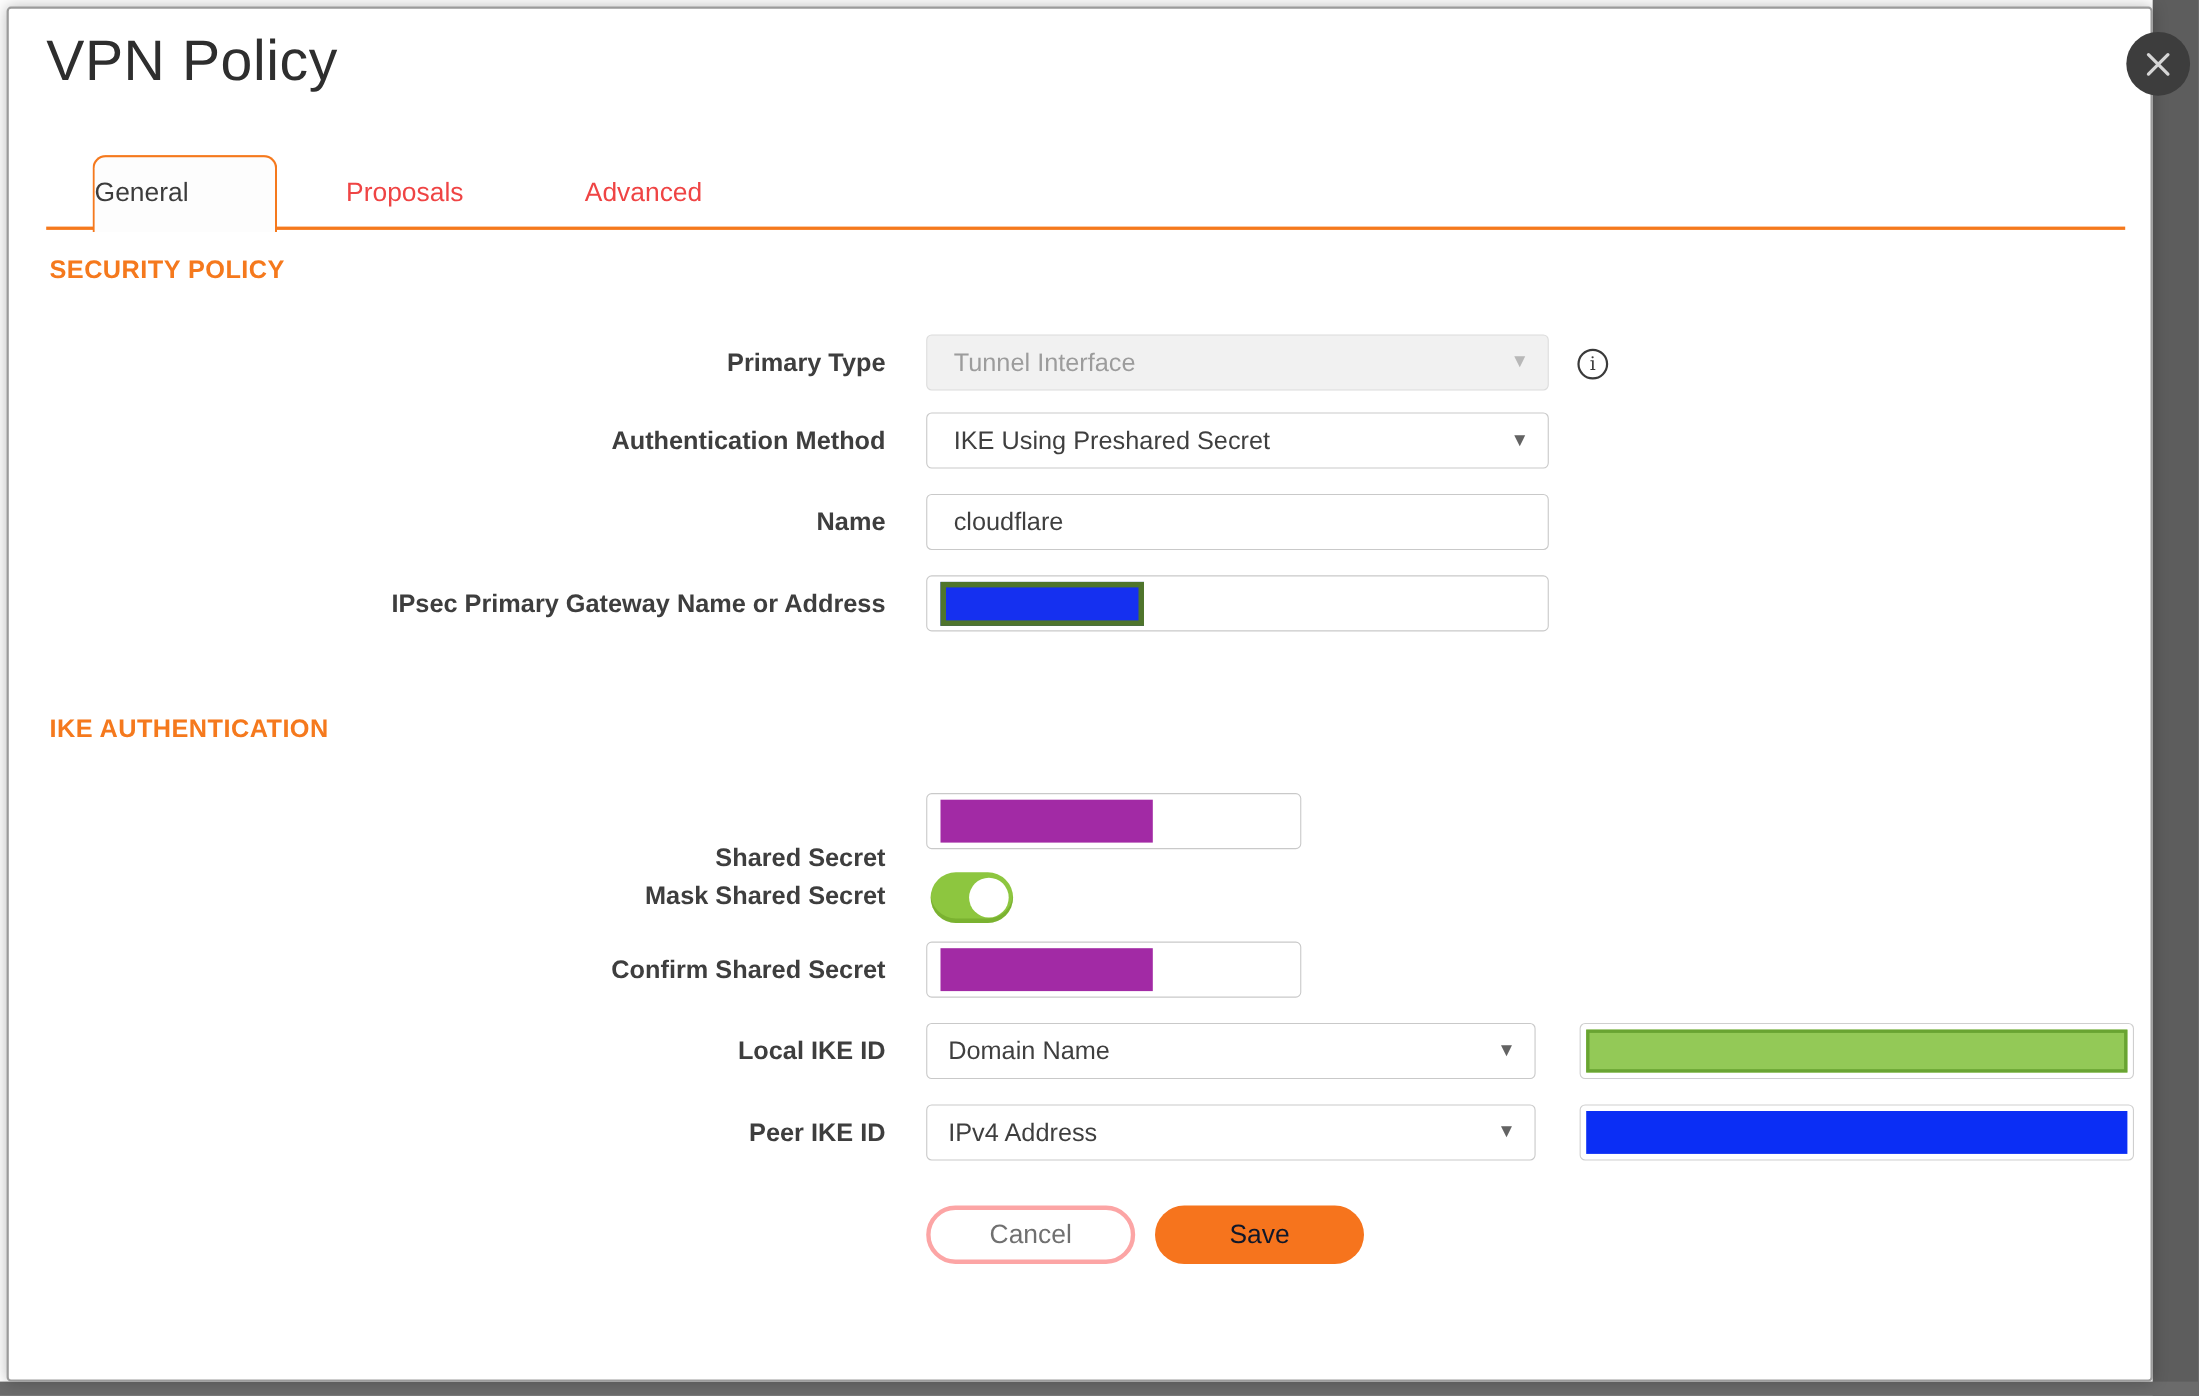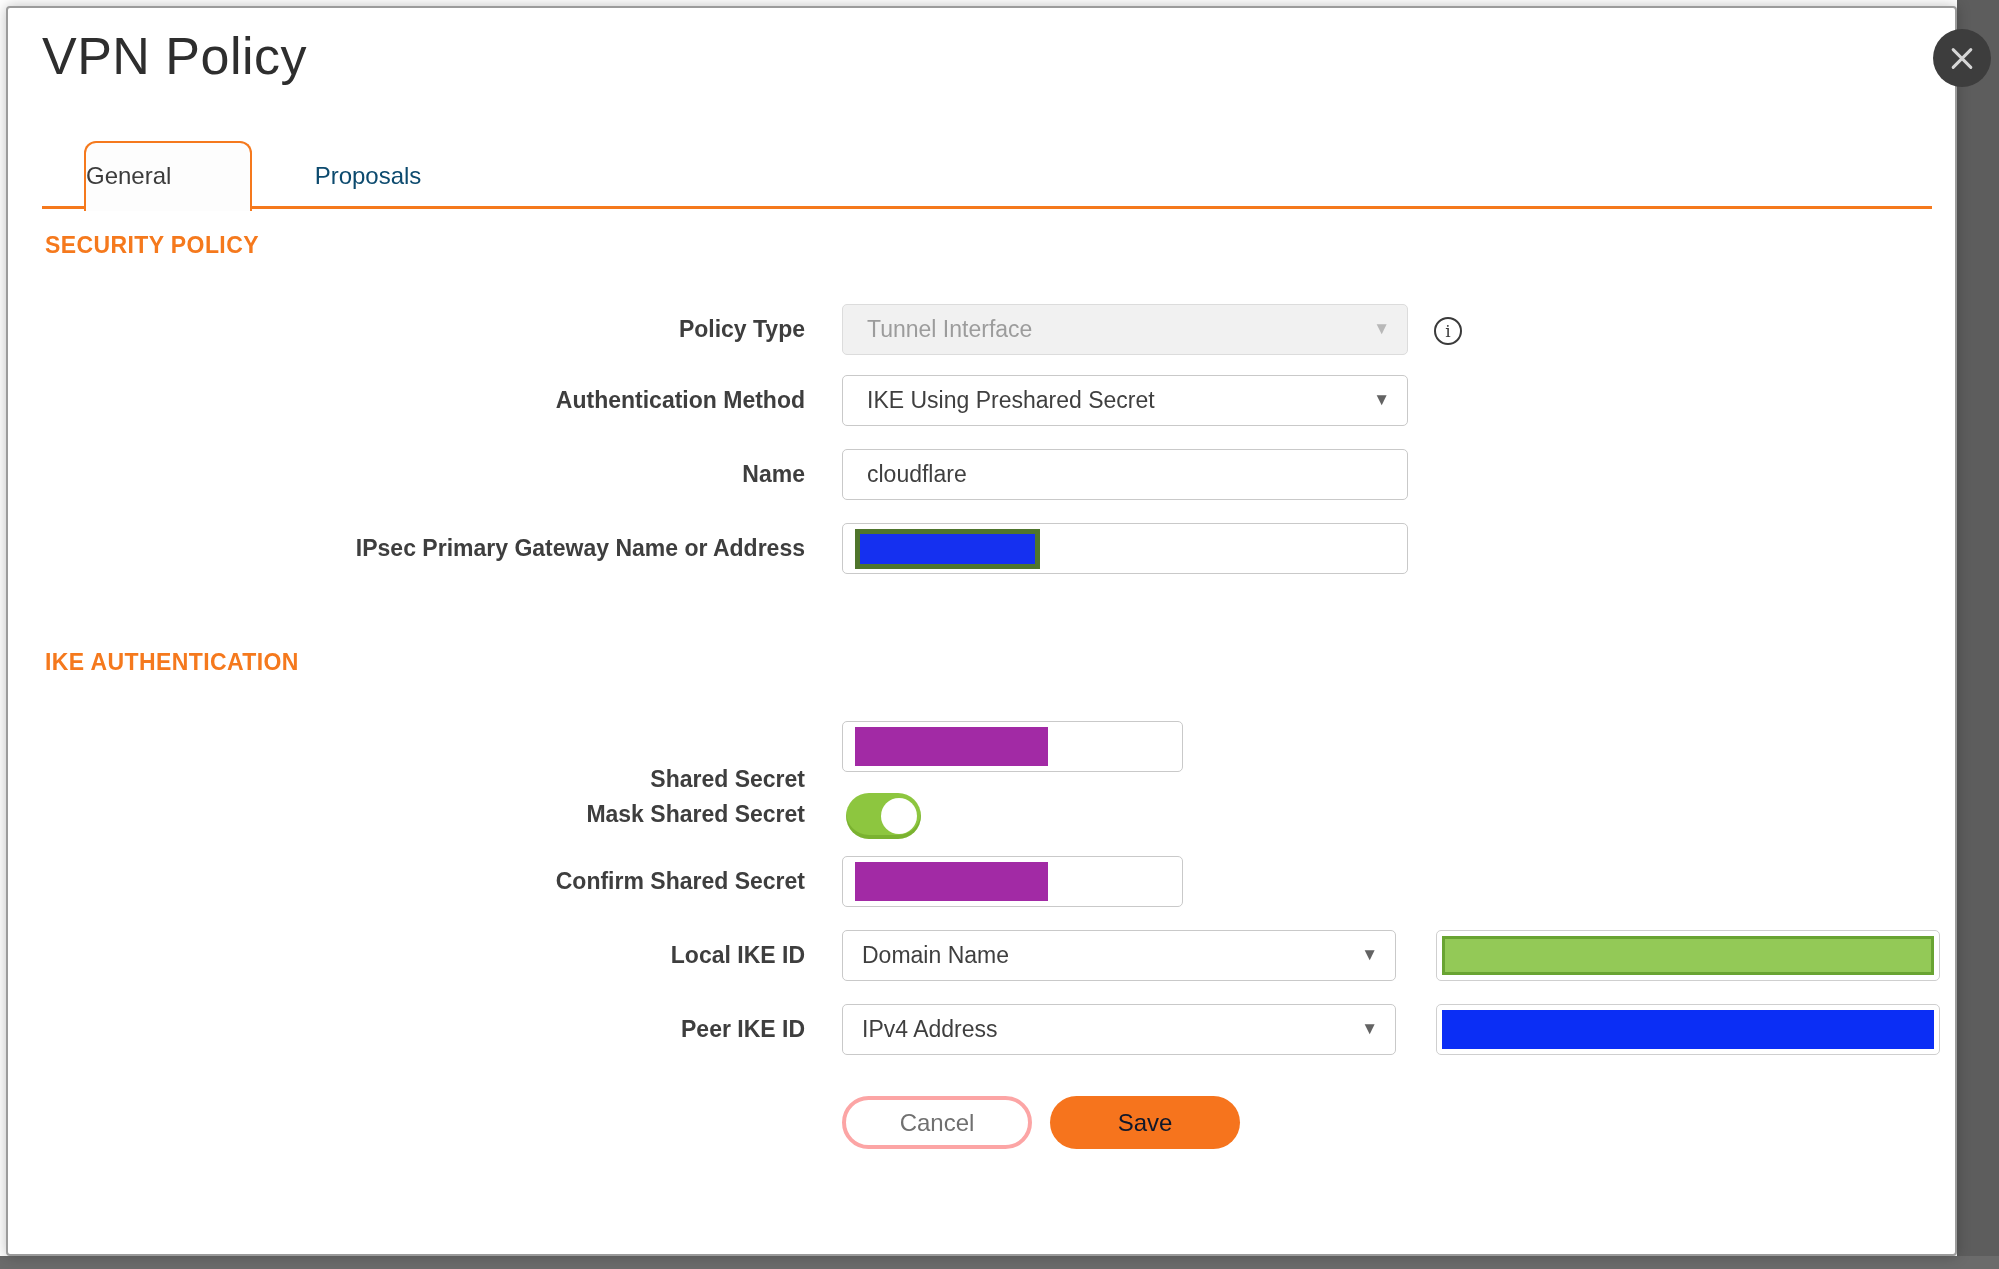--- a/index.html
+++ b/index.html
@@ -34,21 +34,21 @@
   
   .tab-underline { position:absolute; left:34px; top:198px; width:1890px; height:3px; background:#f5791d; }
   .tab-active {
     position:absolute; left:76px; top:133px; width:168px; height:70px;
     background:#fdfdfd; border:2px solid #f5791d; border-bottom:none;
     border-radius:12px 12px 0 0; z-index:2;
     font-size:24px; color:#3c3c3c; line-height:66px; cursor:pointer;
   }
   .tab-plain {
     position:absolute; top:133px; width:160px; height:70px; line-height:70px;
-    font-size:24px; color:#0c4a6e; text-align:center; cursor:pointer; background:transparent; border:none;
+    font-size:24px; color:#ef4444; text-align:center; cursor:pointer; background:transparent; border:none;
   }
 
   .section-heading {
     position:absolute; left:37px; font-size:23px; font-weight:bold;
     color:#f5791d; letter-spacing:0.4px;
   }
 
   .flabel {
     position:absolute; left:0; width:797px; text-align:right;
     font-size:23px; font-weight:bold; color:#3e3e3e; line-height:51px;
@@ -115,24 +115,27 @@
   <div class="dialog">
     <h1 class="dialog-title">VPN Policy</h1>
 
     <div class="tab-underline"></div>
     <div class="tab-active">
       <span>General</span>
     </div>
     <button class="tab-plain" style="left:280px;">
       <span>Proposals</span>
     </button>
+    <button class="tab-plain" style="left:497px;">
+      <span>Advanced</span>
+    </button>
 
     <div class="section-heading" style="top:224px;">SECURITY POLICY</div>
 
-    <div class="flabel" style="top:296px;">Policy Type</div>
+    <div class="flabel" style="top:296px;">Primary Type</div>
     <div class="ctrl w-wide disabled" style="top:296px;">
       <span>Tunnel Interface</span>
       <span class="chevron muted">▼</span>
     </div>
     <button class="info-btn" style="top:309px;">
       <span>i</span>
     </button>
 
     <div class="flabel" style="top:367px;">Authentication Method</div>
     <div class="ctrl w-wide" style="top:367px;">

